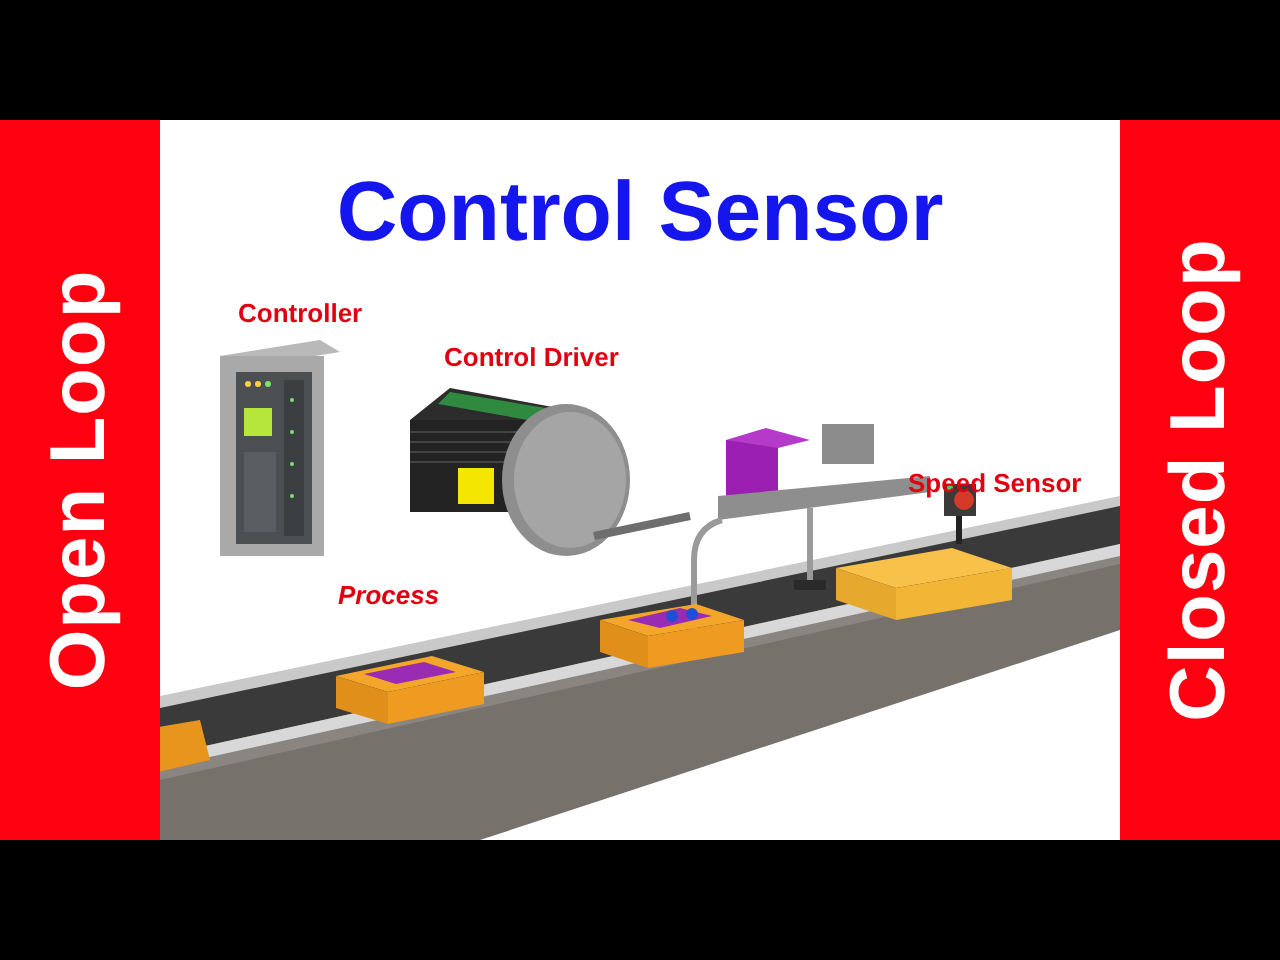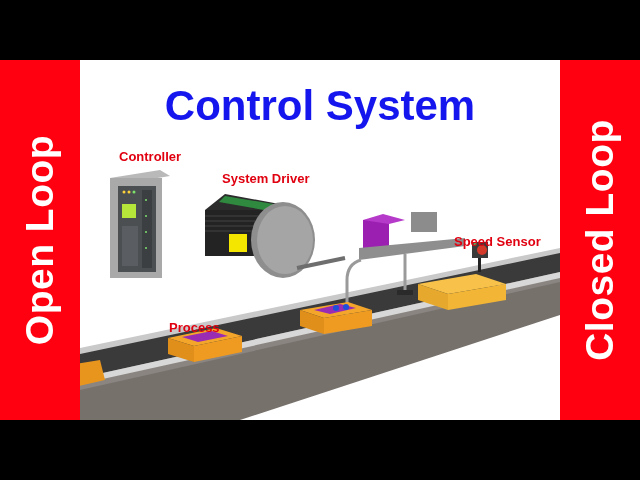--- a/index.html
+++ b/index.html
@@ -113,18 +113,18 @@
       <circle cx="36" cy="6" r="3" fill="#1f4fd8"></circle>
         <circle cx="46" cy="5" r="3" fill="#1f4fd8"></circle>
     </g>
     <g transform="translate(338,214)">
       <polygon points="0,10 58,0 88,10 30,20" fill="#f7c14a"></polygon>
       <polygon points="0,10 30,20 30,36 0,26" fill="#e7a92d"></polygon>
       <polygon points="30,20 88,10 88,26 30,36" fill="#f2b535"></polygon>
     </g>
   </svg>
 
-  <div class="title">Control System</div>
+  <div class="title">Control Sensor</div>
   <div class="label" style="left:39px; top:89px;">Controller</div>
-  <div class="label" style="left:142px; top:111px;">System Driver</div>
+  <div class="label" style="left:142px; top:111px;">Control Driver</div>
   <div class="label" style="left:374px; top:163px;margin-top:11px;">Speed Sensor</div>
-  <div class="label" style="left:89px; top:260px;">Process</div>
+  <div class="label" style="left:89px; top:230px;font-style:italic;">Process</div>
 </div>
 
 </body></html>

